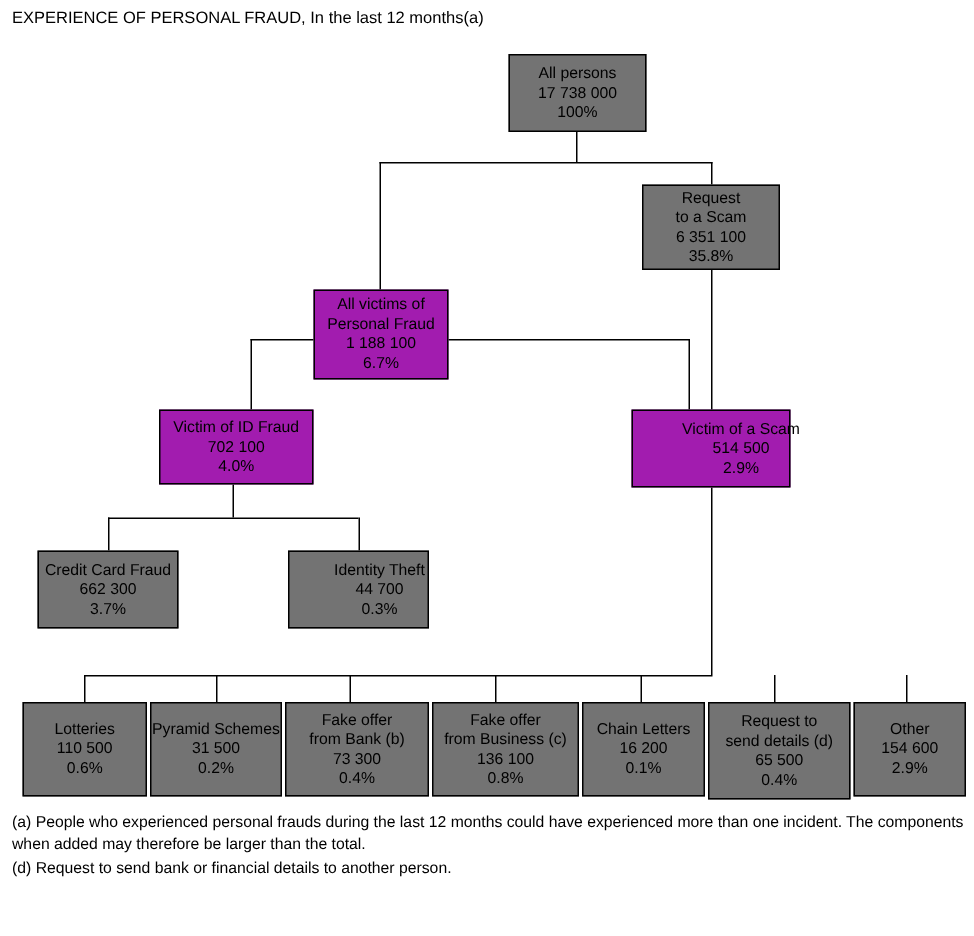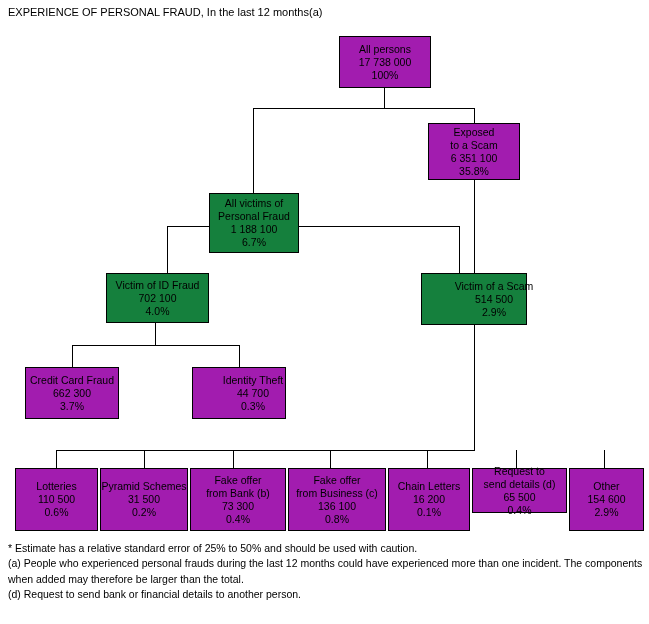--- a/index.html
+++ b/index.html
@@ -16,31 +16,31 @@
   #title {
     position: absolute;
     left: 8px; top: 6px;
     font-size: 11px;
     white-space: nowrap;
   }
   .node {
     position: absolute;
     box-sizing: border-box;
     border: 1px solid #000000;
-    background: #a21caf;
+    background: #737373;
     display: flex;
     flex-direction: column;
     align-items: center;
     justify-content: center;
     font-size: 10.5px;
     line-height: 13px;
     text-align: center;
     z-index: 3;
   }
-  .node.hl { background: #15803d; align-items: center; }
+  .node.hl { background: #a21caf; align-items: center; }
   .node .ln { display: block; white-space: nowrap; }
   .line {
     position: absolute;
     background: #000000;
     z-index: 1;
   }
   .h { height: 1px; }
   .v { width: 1px; }
   #notes {
     position: absolute;
@@ -87,21 +87,21 @@
 <div class="line v" style="left:516px; top:450px; height:18px;"></div>
 <div class="line v" style="left:604px; top:450px; height:18px;"></div>
 
 <div class="node" style="left:339px; top:36px; width:92px; height:52px;">
   <span class="ln">All persons</span>
   <span class="ln">17 738 000</span>
   <span class="ln">100%</span>
 </div>
 
 <div class="node" style="left:428px; top:123px; width:92px; height:57px;">
-  <span class="ln">Exposed</span>
+  <span class="ln">Request</span>
   <span class="ln">to a Scam</span>
   <span class="ln">6 351 100</span>
   <span class="ln">35.8%</span>
 </div>
 
 <div class="node hl" style="left:209px; top:193px; width:90px; height:60px;">
   <span class="ln">All victims of</span>
   <span class="ln">Personal Fraud</span>
   <span class="ln">1 188 100</span>
   <span class="ln">6.7%</span>
@@ -156,30 +156,29 @@
   <span class="ln">136 100</span>
   <span class="ln">0.8%</span>
 </div>
 
 <div class="node" style="left:388px; top:468px; width:82px; height:63px;text-align:right;">
   <span class="ln">Chain Letters</span>
   <span class="ln">16 200</span>
   <span class="ln">0.1%</span>
 </div>
 
-<div class="node" style="left:472px; top:468px; width:95px; height:45px;">
+<div class="node" style="left:472px; top:468px; width:95px; height:65px;">
   <span class="ln">Request to</span>
   <span class="ln">send details (d)</span>
   <span class="ln">65 500</span>
   <span class="ln">0.4%</span>
 </div>
 
 <div class="node" style="left:569px; top:468px; width:75px; height:63px;">
   <span class="ln">Other</span>
   <span class="ln">154 600</span>
   <span class="ln">2.9%</span>
 </div>
 
 <div id="notes">
-  <div>* Estimate has a relative standard error of 25% to 50% and should be used with caution.</div>
   <div>(a) People who experienced personal frauds during the last 12 months could have experienced more than one incident. The components when added may therefore be larger than the total.</div>
   <div>(d) Request to send bank or financial details to another person.</div>
 </div>
 
 </body></html>

